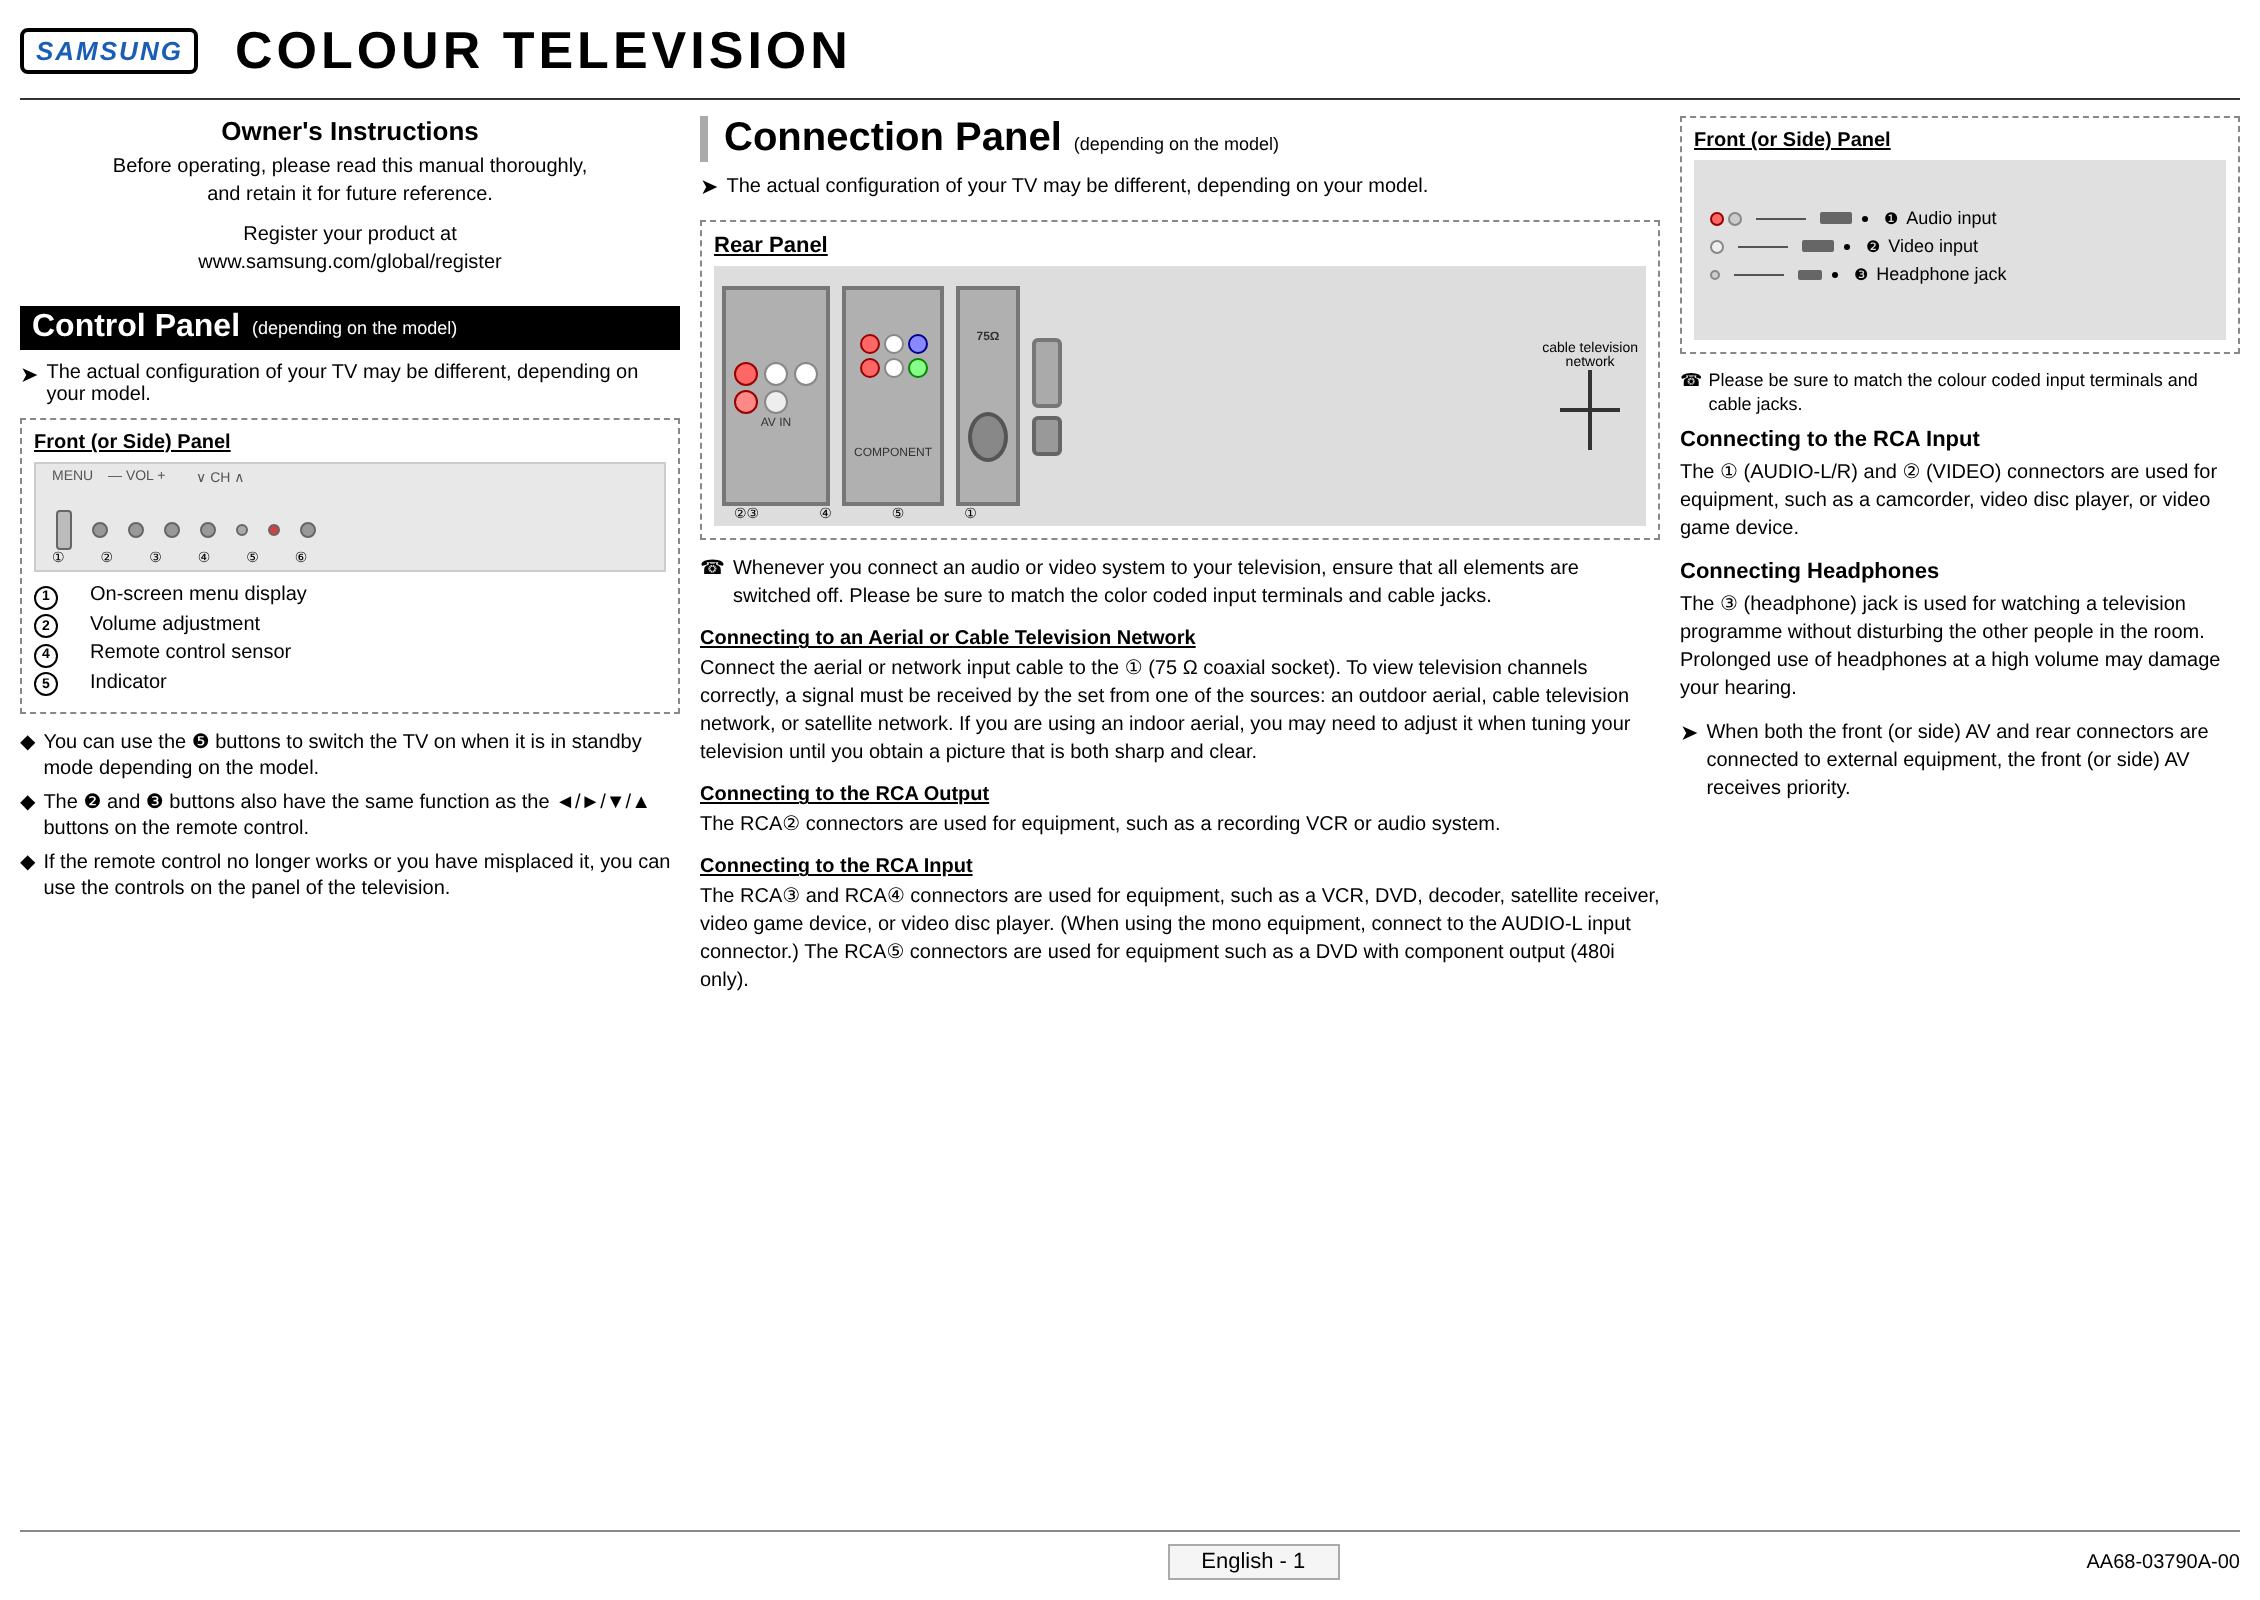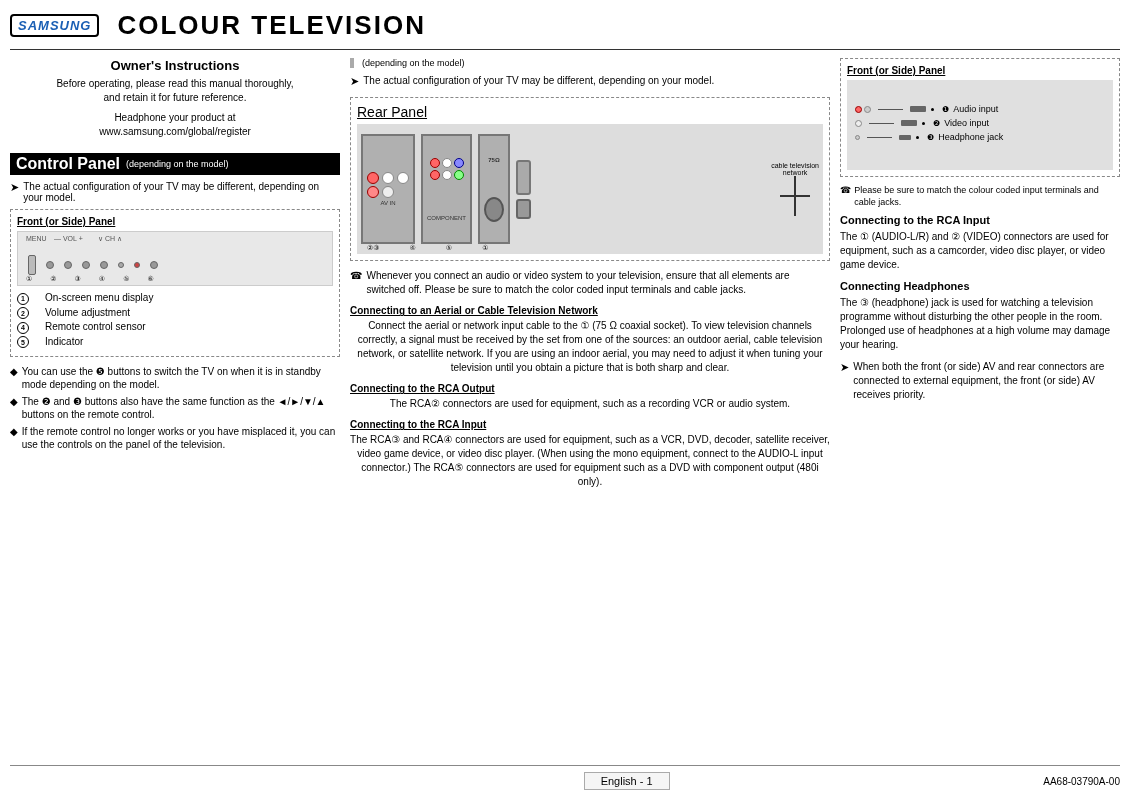--- a/index.html
+++ b/index.html
@@ -236,22 +236,22 @@
       line-height: 1.4;
     }
 
     .rear-panel-box {
       border: 1px dashed #888;
       padding: 6px;
       margin-bottom: 8px;
     }
 
     .rear-panel-title {
-      font-size: 14px;
-      font-weight: normal;
+      font-size: 11px;
+      font-weight: bold;
       text-decoration: underline;
       margin-bottom: 4px;
     }
 
     .rear-panel-diagram {
       background: #ddd;
       height: 130px;
       position: relative;
       display: flex;
       align-items: center;
@@ -259,21 +259,20 @@
     }
 
     .section-body {
       font-size: 10px;
       line-height: 1.4;
       margin-bottom: 8px;
     }
 
     .section-body p {
       margin-bottom: 4px;
-      text-align: center;
     }
 
     .subsection-title {
       font-size: 10px;
       font-weight: bold;
       text-decoration: underline;
       margin-bottom: 3px;
       margin-top: 6px;
     }
 
@@ -387,21 +386,21 @@
 
   <div class="main-content">
 
     <div class="left-column">
 
       <div class="owners-instructions">
         <h2>Owner's Instructions</h2>
         <p>Before operating, please read this manual thoroughly,</p>
         <p>and retain it for future reference.</p>
         <div class="register">
-          <p>Headphone your product at</p>
+          <p>Register your product at</p>
           <p>www.samsung.com/global/register</p>
         </div>
       </div>
 
       <div class="control-panel-section">
         <div class="section-header-bar">
           <span class="big-title">Control Panel</span>
           <span class="small-subtitle">(depending on the model)</span>
         </div>
 
@@ -470,20 +469,21 @@
             <span class="bullet-diamond">◆</span>
             <span>If the remote control no longer works or you have misplaced it, you can use the controls on the panel of the television.</span>
           </div>
         </div>
       </div>
     </div>
 
     <div class="middle-column">
 
       <div class="connection-panel-header">
+        <span class="connection-panel-title">Connection Panel</span>
         <span class="connection-panel-subtitle">(depending on the model)</span>
       </div>
 
       <div class="notice-box">
         <span class="arrow-char">➤</span>
         <span>The actual configuration of your TV may be different, depending on your model.</span>
       </div>
 
       <div class="rear-panel-box">
         <div class="rear-panel-title">Rear Panel</div>

